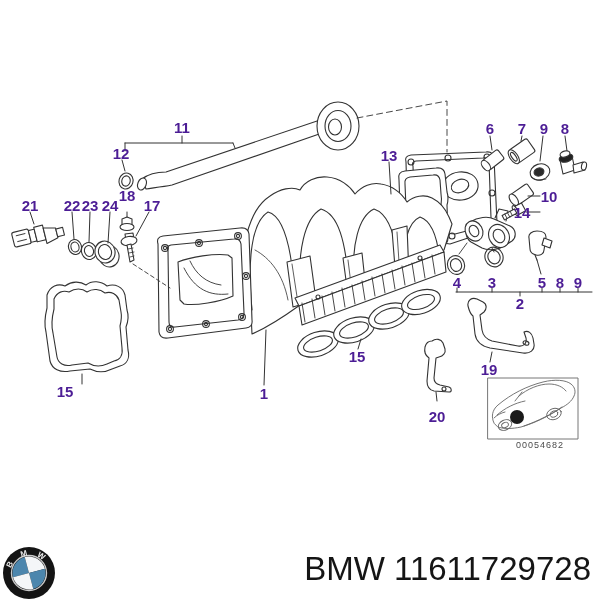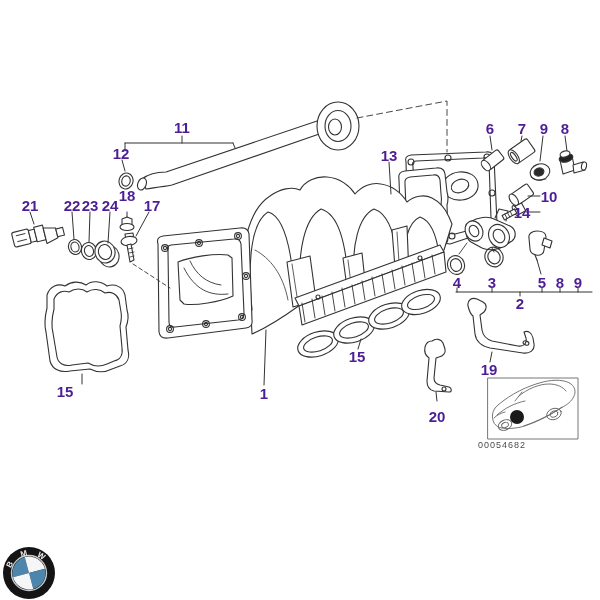--- a/index.html
+++ b/index.html
@@ -1,21 +1,21 @@
 <!DOCTYPE html>
 <html><head>
 <meta charset="utf-8">
 <style>
   html,body{margin:0;padding:0;background:#fff;}
   #stage{position:relative;width:600px;height:600px;background:#ffffff;overflow:hidden;
          font-family:"Liberation Sans",sans-serif;}
   #drawing{position:absolute;left:0;top:0;}
   .callout{position:absolute;transform:translate(-50%,-50%);
            font:bold 15px "Liberation Sans",sans-serif;color:#4c1d95;letter-spacing:0;}
-  #thumb-code{position:absolute;left:478px;top:440px;width:86px;text-align:left;
+  #thumb-code{position:absolute;left:478px;top:440px;width:86px;text-align:right;
               font:9px "Liberation Sans",sans-serif;color:#4a4a4a;letter-spacing:1px;}
   #footer-text{position:absolute;right:9px;top:550px;
                font:33px "Liberation Sans",sans-serif;color:#151515;}
   #logo{position:absolute;left:2px;top:546px;}
 </style>
 </head>
 <body>
 
 <div id="stage">
 
@@ -279,13 +279,14 @@
       <path d="M0,0 L16.5,0 A16.5,16.5 0 0 1 0,16.5 Z" fill="#4c86ad"></path>
       <path d="M0,0 L0,16.5 A16.5,16.5 0 0 1 -16.5,0 Z" fill="#f4f6f8"></path>
       <g fill="#e9e9e9" font-family="Liberation Sans, sans-serif" font-size="8" font-weight="bold" text-anchor="middle" stroke="none">
         <text x="0" y="0" transform="translate(-14.5,-11.5) rotate(-48)">B</text>
         <text x="0" y="0" transform="translate(0,-17.5)">M</text>
         <text x="0" y="0" transform="translate(14.5,-11.5) rotate(48)">W</text>
       </g>
     </g>
   </svg>
 
+  <div id="footer-text">BMW 11611729728</div>
 </div>
 
 </body></html>

